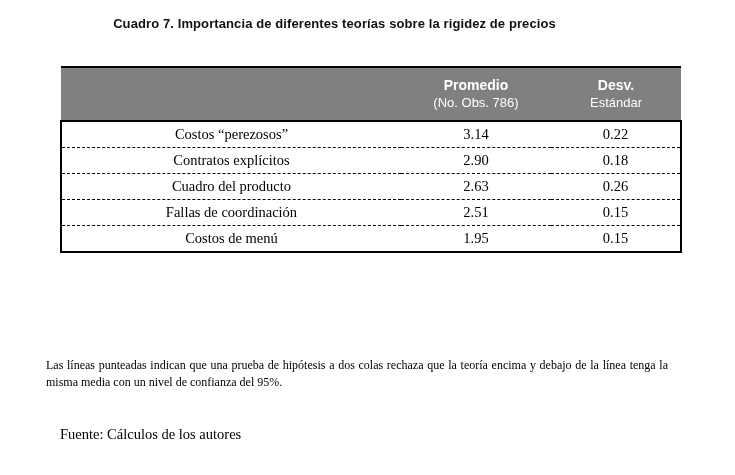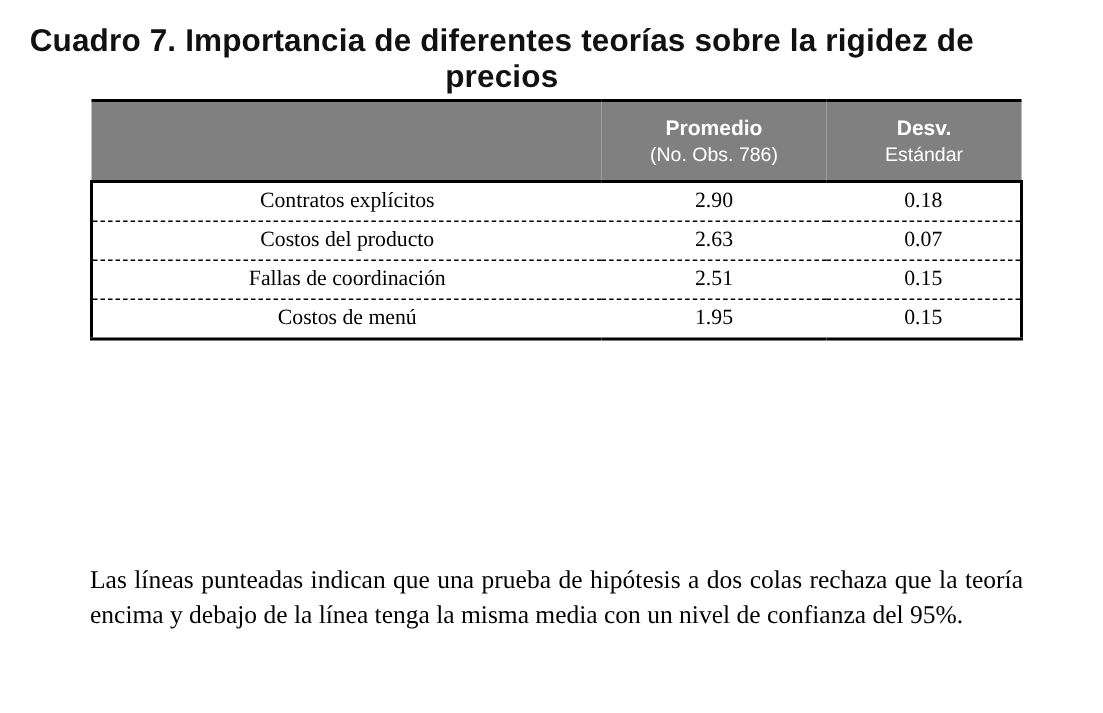--- a/index.html
+++ b/index.html
@@ -22,21 +22,21 @@
     height: 475px;
   }
   .title {
     position: absolute;
     left: 0;
     top: 16px;
     width: 669px;
     text-align: center;
     font-family: "Liberation Sans", sans-serif;
     font-weight: bold;
-    font-size: 21px;
+    font-size: 13px;
     letter-spacing: 0.1px;
     color: #111111;
   }
   .table-wrap {
     position: absolute;
     left: 60px;
     top: 66px;
     width: 528px;
   }
   table.main {
@@ -97,27 +97,26 @@
     height: 0;
     line-height: 0;
     font-size: 0;
   }
   .table-outer {
     border-left: 2px solid #000000;
     border-right: 2px solid #000000;
   }
   .note {
     position: absolute;
-    left: 60px;
+    left: 46px;
     top: 357px;
     width: 622px;
-    font-size: 17px;
+    font-size: 12px;
     line-height: 1.38;
     text-align: justify;
-    margin-top: 18px;
   }
   .source {
     position: absolute;
     left: 60px;
     top: 424px;
     width: 622px;
     font-size: 14.5px;
     line-height: 1.38;
   }
 </style>
@@ -143,28 +142,33 @@
             <span class="hdr-sub">(No. Obs. 786)</span>
           </th>
           <th>
             <span>Desv.</span>
             <span class="hdr-sub">Estándar</span>
           </th>
         </tr>
       </thead>
       <tbody class="table-outer">
         <tr class="data-row">
+          <td class="cell-label">Costos “perezosos”</td>
+          <td class="cell-num">3.14</td>
+          <td class="cell-num">0.22</td>
+        </tr>
+        <tr class="data-row">
           <td class="cell-label">Contratos explícitos</td>
           <td class="cell-num">2.90</td>
           <td class="cell-num">0.18</td>
         </tr>
         <tr class="data-row">
-          <td class="cell-label">Costos del producto</td>
+          <td class="cell-label">Cuadro del producto</td>
           <td class="cell-num">2.63</td>
-          <td class="cell-num">0.07</td>
+          <td class="cell-num">0.26</td>
         </tr>
         <tr class="data-row">
           <td class="cell-label">Fallas de coordinación</td>
           <td class="cell-num">2.51</td>
           <td class="cell-num">0.15</td>
         </tr>
         <tr class="data-row last">
           <td class="cell-label">Costos de menú</td>
           <td class="cell-num">1.95</td>
           <td class="cell-num">0.15</td>
@@ -172,14 +176,15 @@
       </tbody>
       <tfoot>
         <tr>
           <td class="table-bottom" colspan="3"></td>
         </tr>
       </tfoot>
     </table>
   </div>
 
   <div class="note">Las líneas punteadas indican que una prueba de hipótesis a dos colas rechaza que la teoría encima y debajo de la línea tenga la misma media con un nivel de confianza del 95%.</div>
+  <div class="source">Fuente: Cálculos de los autores</div>
 
 </div>
 
 </body></html>

